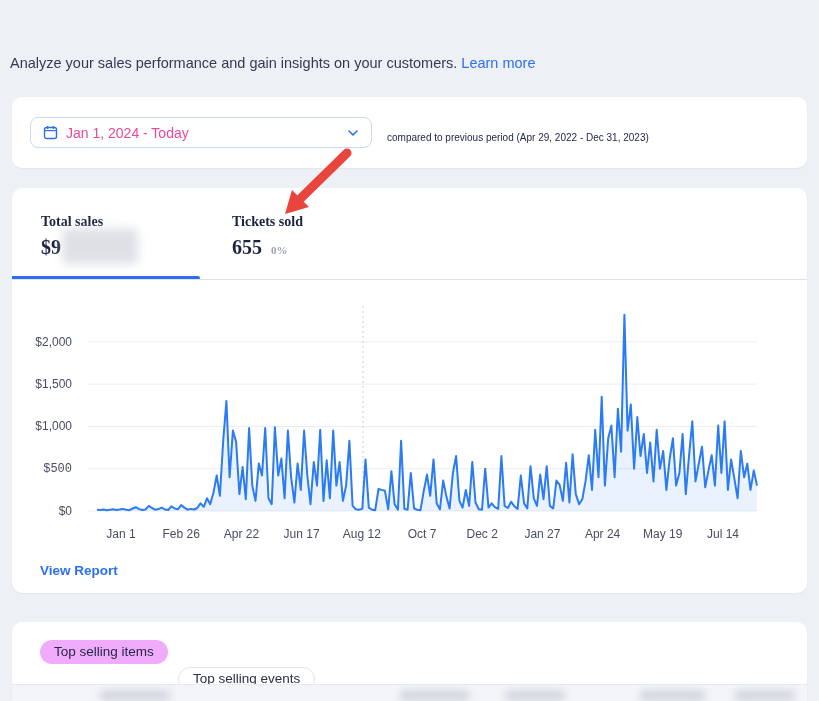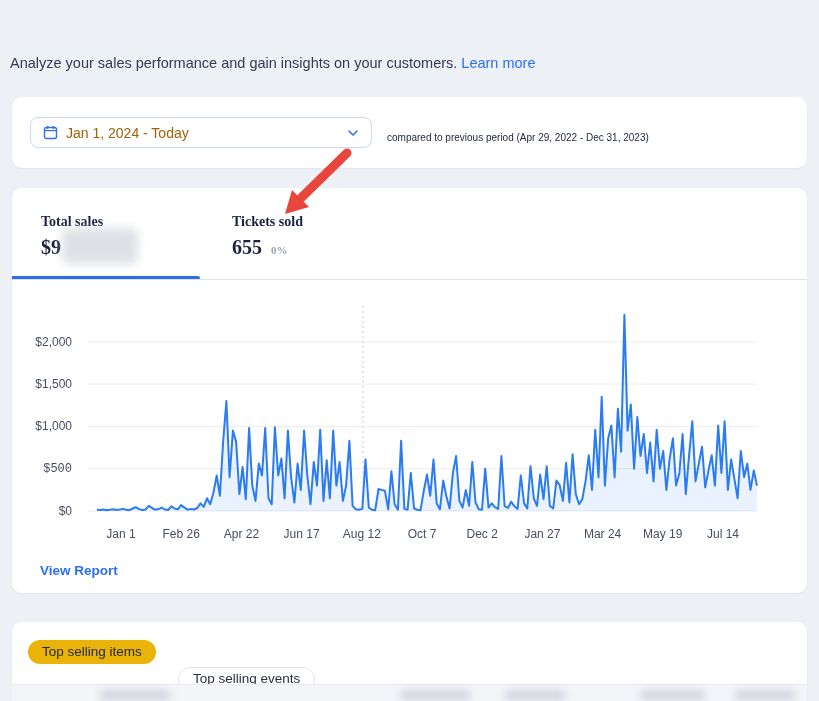--- a/index.html
+++ b/index.html
@@ -16,21 +16,21 @@
   .card{position:absolute;left:12px;width:795px;background:#ffffff;border-radius:10px;
     box-shadow:0 1px 2px rgba(25,40,80,.05);}
   #card-date{top:97px;height:71px;}
   #card-chart{top:188px;height:405px;font-family:Liberation Serif, serif;}
   #card-top-selling{top:622px;height:90px;overflow:hidden;}
 
   
   .date-picker{position:absolute;left:18px;top:20px;width:342px;height:31px;
     border:1px solid #ccd9f2;border-radius:8px;background:#fff;display:flex;
     align-items:center;padding:0 12px;box-sizing:border-box;cursor:pointer;}
-  .date-picker .dp-label{font-size:14px;color:#a16207;margin-left:8px;}
+  .date-picker .dp-label{font-size:14px;color:#ec4899;margin-left:8px;}
   .date-picker .chev{margin-left:auto;display:flex;}
   .compare-text{position:absolute;left:375px;top:0;height:81px;display:flex;
     align-items:center;font-size:10px;color:#222a45;}
 
   
   .metric{position:absolute;top:0;cursor:pointer;}
   #metric-total{left:29px;}
   #metric-tickets{left:220px;}
   .metric-label{margin-top:26px;font-size:14px;font-weight:700;color:#1b2340;}
   .metric-valrow{margin-top:6px;display:flex;align-items:baseline;}
@@ -48,21 +48,21 @@
     width:60px;transform:translateY(-50%);}
   .x-axis-label{position:absolute;font-size:12px;color:#474d63;transform:translateX(-50%);
     white-space:nowrap;margin-left:24px;}
 
   .view-report{position:absolute;left:40px;top:563px;font-size:13.5px;font-weight:600;
     color:#2d6ff2;cursor:pointer;}
 
   
   .pill{position:absolute;top:18px;height:24px;line-height:24px;border-radius:13px;
     padding:0 14px;font-size:13.5px;cursor:pointer;box-sizing:border-box;}
-  #pill-items{left:16px;background:#eab308;color:#232943;}
+  #pill-items{left:28px;background:#f0abfc;color:#232943;}
   #pill-events{left:166px;background:#fff;border:1px solid #e0e3ea;color:#2a2f45;line-height:22px;margin-top:27px;}
   .table-head-row{position:absolute;left:0;top:62px;width:795px;height:28px;
     background:#f3f5f9;border-top:1px solid #e8eaf0;}
   .blur-blob{position:absolute;top:6px;height:9px;background:#c3c7d2;border-radius:4px;
     filter:blur(4px);opacity:.8;}
 
   
   #overlay{position:absolute;left:0;top:0;width:819px;height:701px;pointer-events:none;}
 </style>
 </head>
@@ -123,21 +123,21 @@
       <div class="y-axis-label" style="left: 12px; top: 468.708px; font-family: Liberation Mono, monospace;">$500</div>
       <div class="y-axis-label" style="left: 12px; top: 511px;">$0</div>
       <div class="x-axis-label" style="left: 97px; top: 527px;">Jan 1</div>
       <div class="x-axis-label" style="left: 157.2px; top: 527px;">Feb 26</div>
       <div class="x-axis-label" style="left: 217.4px; top: 527px;">Apr 22</div>
       <div class="x-axis-label" style="left: 277.6px; top: 527px;">Jun 17</div>
       <div class="x-axis-label" style="left: 337.8px; top: 527px;">Aug 12</div>
       <div class="x-axis-label" style="left: 398px; top: 527px;">Oct 7</div>
       <div class="x-axis-label" style="left: 458.2px; top: 527px;">Dec 2</div>
       <div class="x-axis-label" style="left: 518.4px; top: 527px;">Jan 27</div>
-      <div class="x-axis-label" style="left: 578.6px; top: 527px;">Mar 24</div>
+      <div class="x-axis-label" style="left: 578.6px; top: 527px;">Apr 24</div>
       <div class="x-axis-label" style="left: 638.8px; top: 527px;">May 19</div>
       <div class="x-axis-label" style="left: 699px; top: 527px;">Jul 14</div>
     </div>
 
   <div class="view-report link">View Report</div>
 
   <div class="card" id="card-top-selling">
     <div class="pill" id="pill-items">Top selling items</div>
     <div class="pill" id="pill-events">Top selling events</div>
     <div class="table-head-row">

